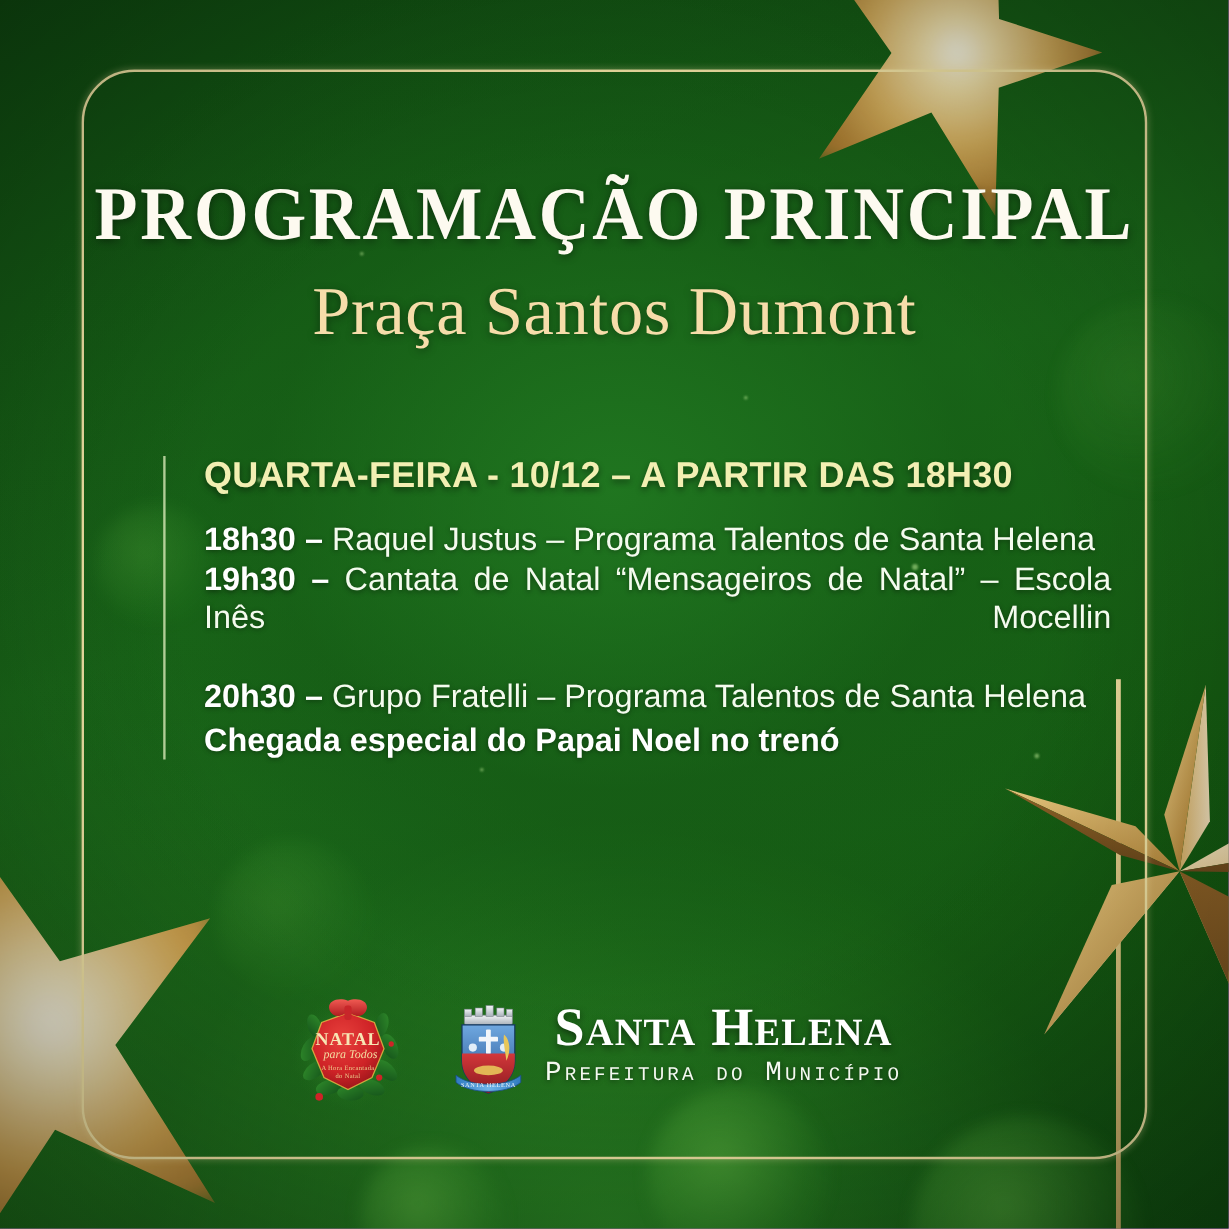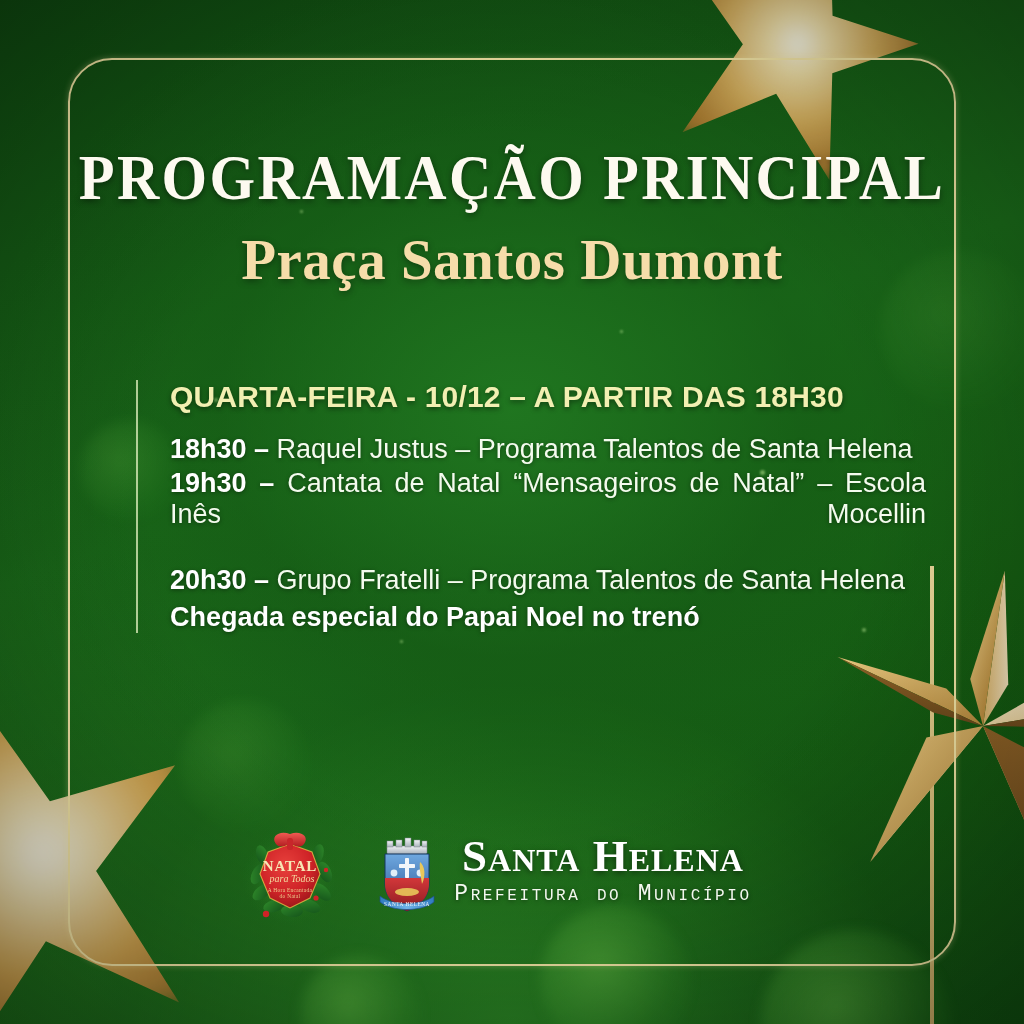--- a/index.html
+++ b/index.html
@@ -107,21 +107,21 @@
     font-weight:700;
     font-size:63px;
     letter-spacing:2.5px;
     color:#fdfaf0;
     transform:scaleX(0.93);
     text-shadow:0 2px 7px rgba(0,0,0,0.45);
     white-space:nowrap;
   }
   #sub-title {
     font-family:"Liberation Serif", serif;
-    font-weight:700;
+    font-weight:400;
     font-size:57px;
     letter-spacing:0.5px;
     color:#f6ddaa;
     margin-top:12px;
     text-shadow:0 2px 7px rgba(0,0,0,0.4);
     white-space:nowrap;
   }
 
   
   #schedule {

